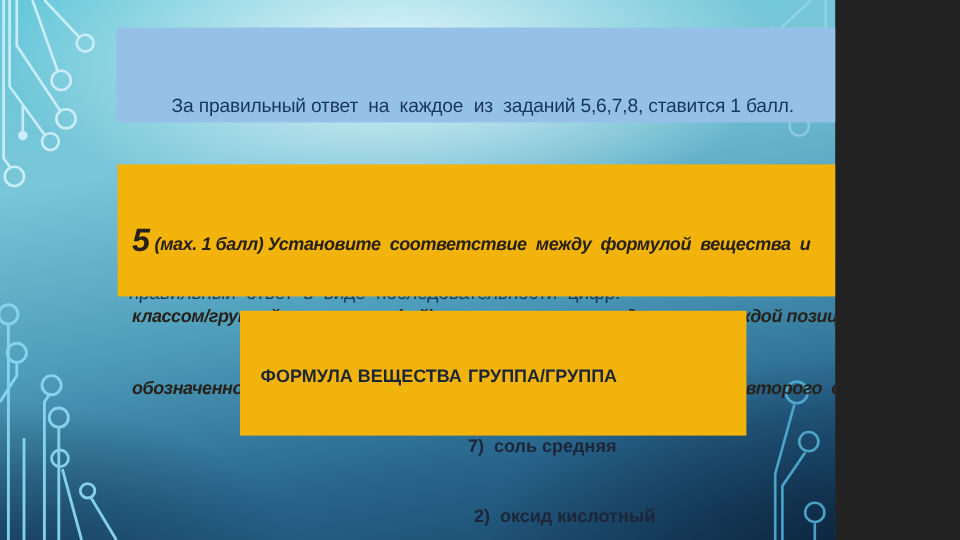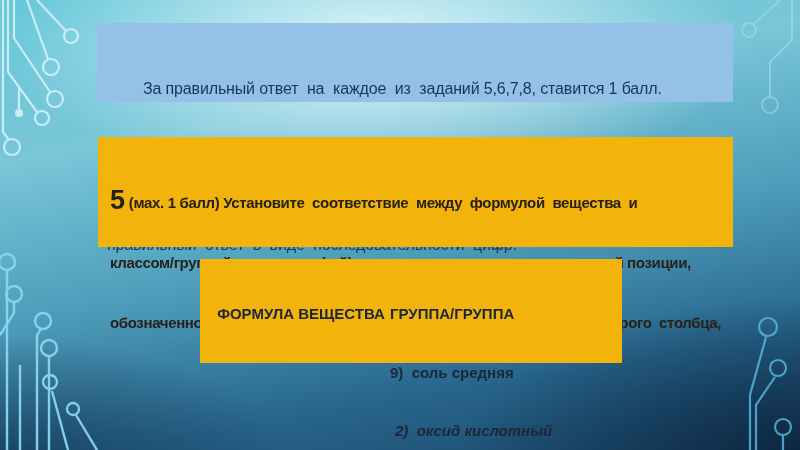--- a/index.html
+++ b/index.html
@@ -1,18 +1,18 @@
 <!DOCTYPE html>
 <html style="--instruction-bg: #95c0e7; --instruction-text: #17365d; --question-bg: #f2b30b; --question-text: #27211a; --table-bg: #f2b30b; --table-text: #1d2638; --background-top: #66c8d9; --background-bottom: #1a4668; --circuit-line: #9adcf2;"><head>
 <meta charset="utf-8">
 <style>
   html,body { margin:0; padding:0; background:#222; }
   .slide {
     position: relative;
-    width: 800px; height: 450px;
+    width: 696px; height: 450px;
     overflow: hidden;
     font-family: "Liberation Sans", "DejaVu Sans", sans-serif;
     background:
       radial-gradient(46% 32% at 47% 10%, rgba(238,251,254,0.88) 0%, rgba(238,251,254,0) 100%),
       radial-gradient(72% 58% at 102% 102%, rgba(8,28,52,0.80) 0%, rgba(8,28,52,0) 62%),
       radial-gradient(62% 48% at -2% 104%, rgba(10,34,60,0.60) 0%, rgba(10,34,60,0) 62%),
       linear-gradient(170deg, #66c8d9 0%, #79c6d8 28%, #4d9cba 55%, #27648b 80%, #1a4668 100%);
   }
   .circuit { position:absolute; pointer-events:none; }
   .circuit.tl { left:0; top:0; }
@@ -29,39 +29,39 @@
     letter-spacing:-0.15px; white-space:pre;
   }
   .instruction-box .line:first-child { text-indent:36px; }
 
   .question-box {
     position:absolute; left:98px; top:137px; width:635px; height:110px;
     box-sizing:border-box; padding:12px 13px 0 12px;
     background: var(--question-bg, #f2b30b);
     color: var(--question-text, #27211a);
     font-size:15px; line-height:20px; font-weight:700;
-    letter-spacing:-0.35px; white-space:pre;
+    letter-spacing:-0.35px; white-space:pre;font-style:italic;
   }
   .qnum {
     font-size:27px; line-height:20px; font-weight:700;
     position:relative; top:1px; letter-spacing:0;
   }
 
   .matching-box {
     position:absolute; left:200px; top:259px; width:422px; height:104px;
     box-sizing:border-box; padding:6px 0 0 12px;
     background: var(--table-bg, #f2b30b);
     color: var(--table-text, #1d2638);
     font-size:15px; line-height:19.5px; font-weight:700;
     display:flex; white-space:pre;
   }
   .col-formula { width:178px; flex:0 0 auto;text-align:center; }
   .col-class   { flex:1 1 auto; }
   .fsub { font-size:10px; position:relative; top:1px; letter-spacing:0; }
-  .col-class .t-row:nth-child(3) { padding-left:5px;font-style:italic; }
+  .col-class .t-row:nth-child(3) { padding-left:5px; }
   .col-class .t-row:nth-child(4) { padding-left:2px; }
   .col-class .t-row:nth-child(5) { padding-left:6px; }
 </style>
 </head>
 <body>
 
 <div class="slide">
 
   <svg class="circuit tl" width="110" height="235" viewBox="0 0 110 235" aria-hidden="true">
     <g fill="none" stroke="#d3f1fa" stroke-width="2.2" opacity="0.9">
@@ -130,20 +130,20 @@
     <div class="line">обозначенной буквой,  подберите  соответствующую  позицию  из  второго  столбца,</div>
   </div>
 
   <div class="matching-box">
     <div class="col-formula">
       <div class="t-row">ФОРМУЛА ВЕЩЕСТВА</div>
       
     </div>
     <div class="col-class">
       <div class="t-row">ГРУППА/ГРУППА</div>
-      <div class="t-row">9)  соль средняя</div>
+      <div class="t-row">7)  соль средняя</div>
       <div class="t-row">2)  оксид кислотный</div>
       
       
     </div>
   </div>
 
 </div>
 
 </body></html>

